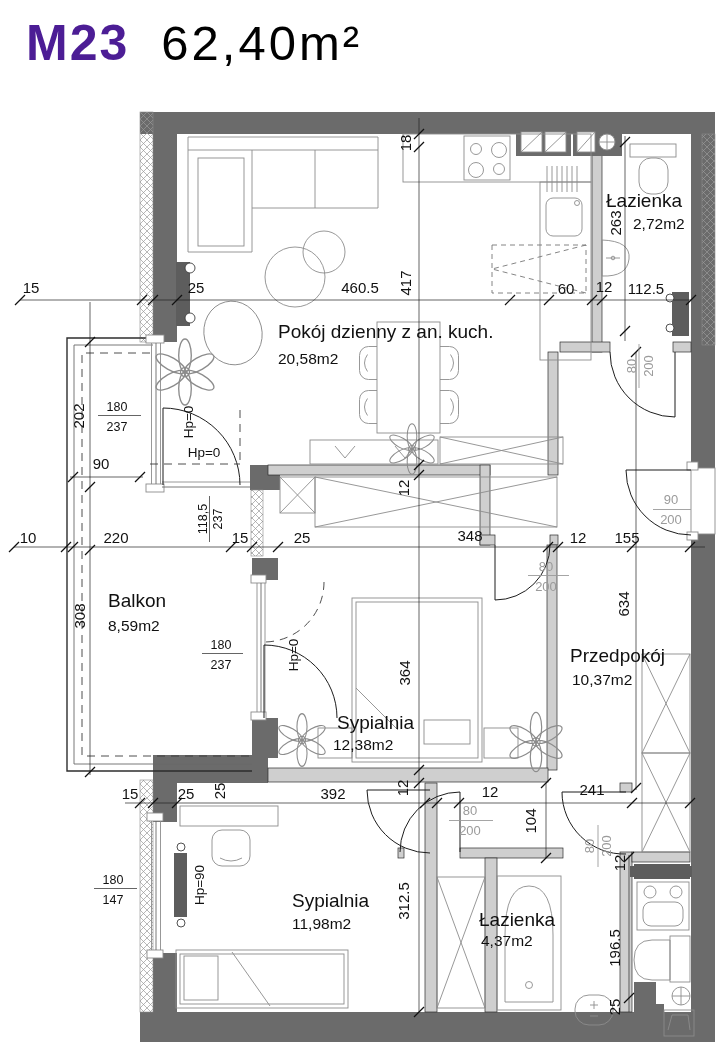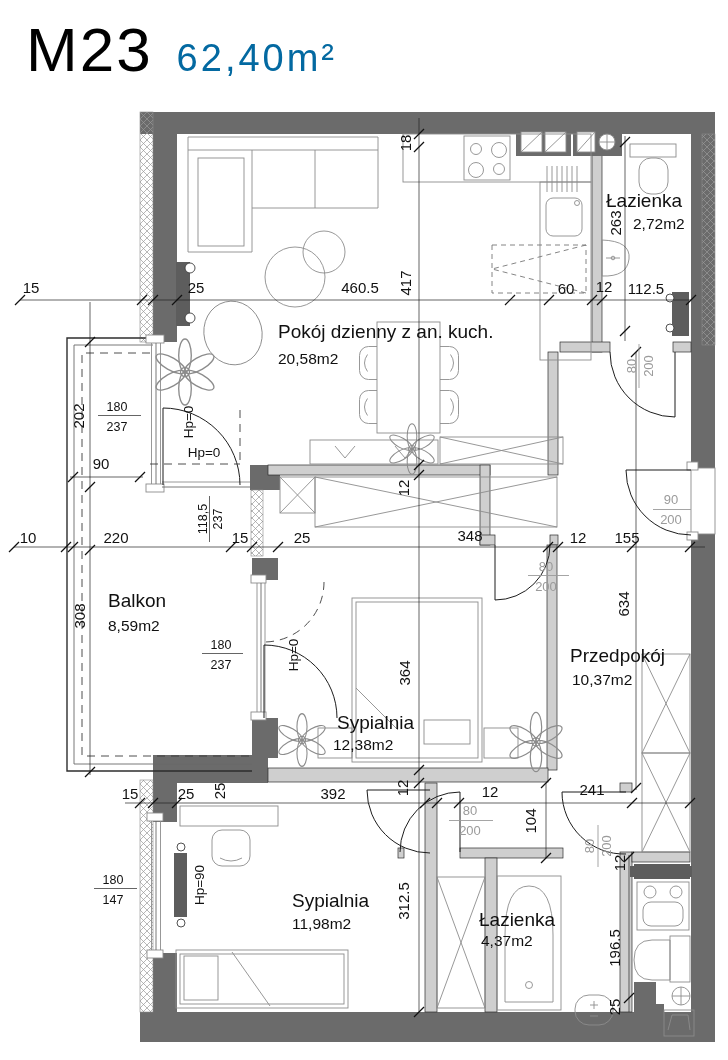--- a/index.html
+++ b/index.html
@@ -1,20 +1,20 @@
 <!DOCTYPE html>
 <html><head>
 <meta charset="utf-8">
 <style>
   html,body{margin:0;padding:0;background:#fff;}
   #stage{position:relative;width:728px;height:1060px;background:#fff;overflow:hidden;
          font-family:"Liberation Sans",sans-serif;}
   .hdr{position:absolute;top:14px;left:26px;white-space:nowrap;}
-  .code{font-size:62px;font-weight:normal;color:#000000;letter-spacing:2px;}
-  .areaT{font-size:38px;color:#0369a1;margin-left:24px;letter-spacing:3px;}
+  .code{font-size:50px;font-weight:bold;color:#4c1d95;letter-spacing:2px;}
+  .areaT{font-size:49px;color:#000000;margin-left:32px;letter-spacing:3px;}
   svg{position:absolute;left:0;top:0;}
   .wl{fill:#6b6b6b;stroke:none;}
   .wg{fill:#cfcfcf;stroke:#2b2b2b;stroke-width:.7;}
   .ht{fill:url(#hatch);stroke:#8a8a8a;stroke-width:.6;}
   .ln{stroke:#2e2e2e;stroke-width:1.4;fill:none;}
   .ln2{stroke:#6a6a6a;stroke-width:.9;fill:none;}
   .fur{stroke:#8c8c8c;stroke-width:.9;fill:#fff;}
   .furn{stroke:#8c8c8c;stroke-width:.9;fill:none;}
   .furd{stroke:#777;stroke-width:.9;fill:none;stroke-dasharray:5 4;}
   .arc{stroke:#1d1d1d;stroke-width:1;fill:none;}

